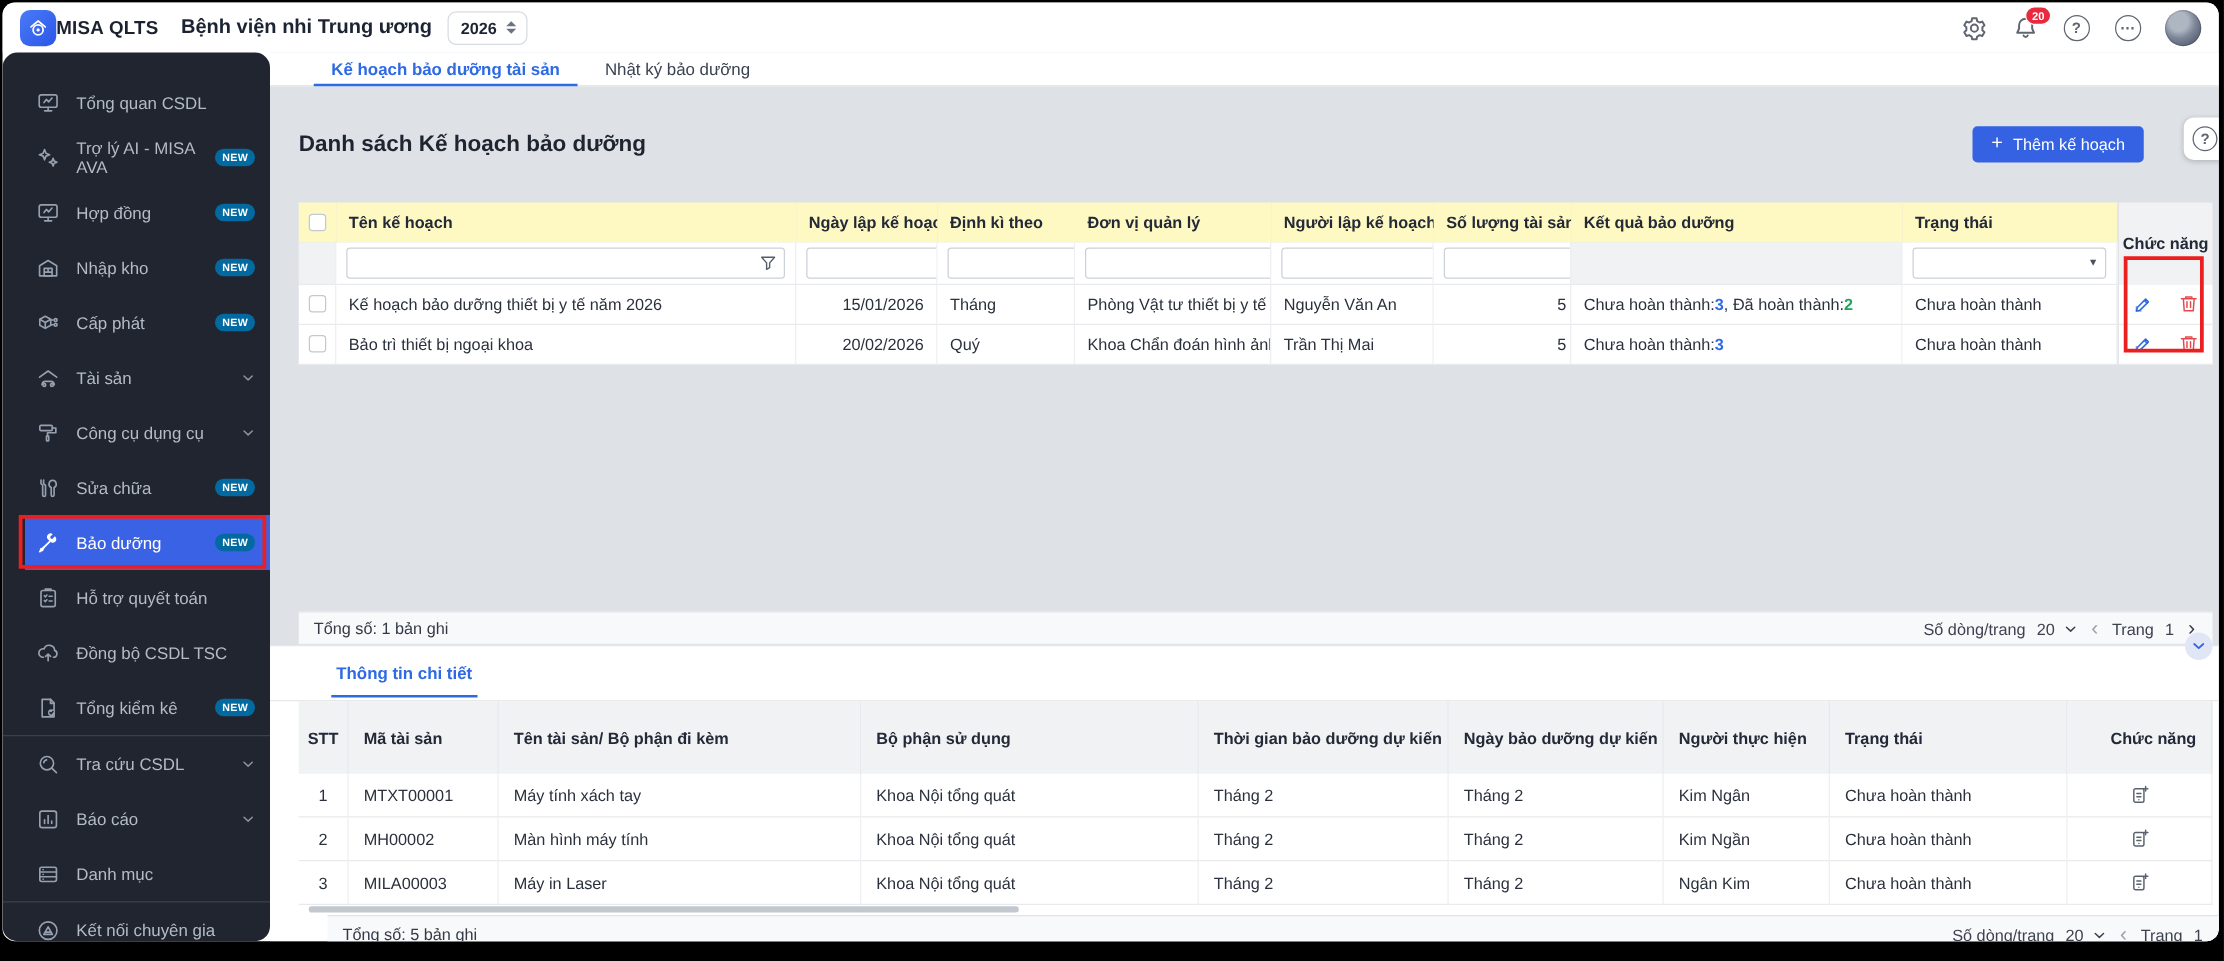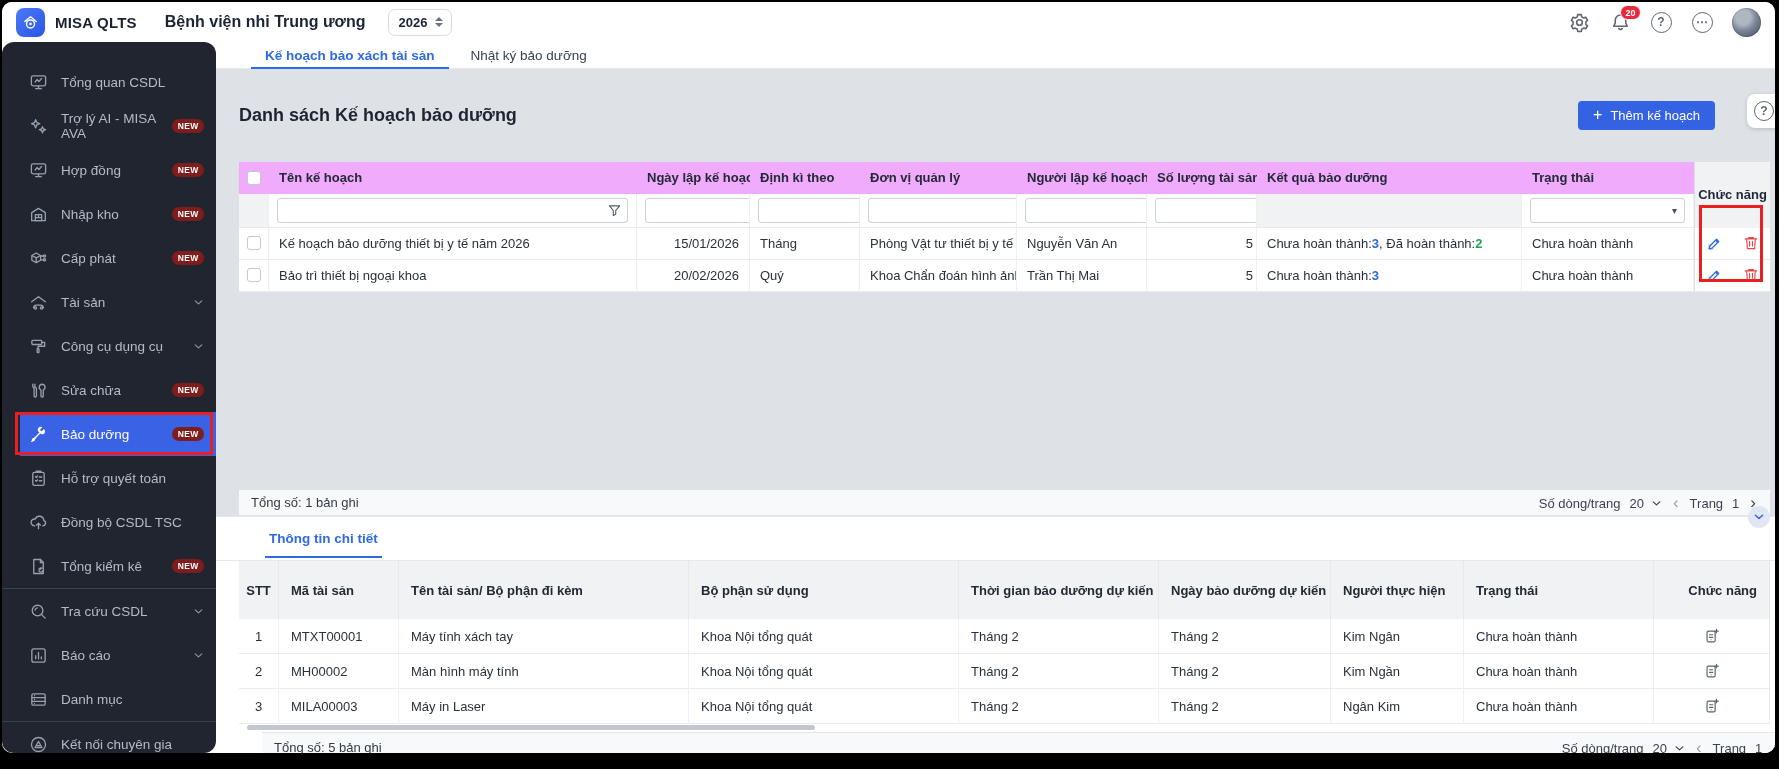--- a/index.html
+++ b/index.html
@@ -1,20 +1,20 @@
 <!DOCTYPE html>
 <html><head>
 <meta charset="utf-8">
 <style>
   * { box-sizing: border-box; margin: 0; padding: 0; }
   html,body { width:1779px; height:769px; background:#000; font-family:"Liberation Sans",sans-serif; overflow:hidden; }
   .frame { position:absolute; top:2px; left:2px; width:1773px; height:751px; background:#fff; border-radius:10px; overflow:hidden; }
 
   
-  .topbar { height:40px; background:#fff; display:flex; align-items:center; padding:0 14px; gap:10px; }
+  .topbar { height:40px; background:#fff; display:flex; align-items:center; padding:0 14px; }
   .logo { width:29px; height:29px; border-radius:8px; background:linear-gradient(135deg,#4a7bf7,#2b55e8); display:grid; place-items:center; flex:0 0 auto; }
   .product { font-size:15px; font-weight:800; color:#1b2130; letter-spacing:.2px; margin-right:18px; }
   .org { font-size:16px; font-weight:700; color:#1c2433; }
   .yearbox { margin-left:12px; height:27px; min-width:62px; border:1px solid #d7dbe2; border-radius:7px; display:flex; align-items:center; gap:8px; padding:0 8px 0 10px; cursor:pointer; }
   .yearbox .yr { font-size:13px; font-weight:700; color:#1c2433; }
   .spin { display:flex; flex-direction:column; gap:2px; }
   .spin i { width:0; height:0; border-left:4px solid transparent; border-right:4px solid transparent; }
   .spin .up { border-bottom:4px solid #6b7280; }
   .spin .dn { border-top:4px solid #6b7280; }
   .tb-right { margin-left:auto; display:flex; align-items:center; gap:19px; }
@@ -22,42 +22,42 @@
   .circle-glyph { width:21px; height:21px; border:1.7px solid #5f6671; border-radius:50%; display:grid; place-items:center; font-size:12px; font-weight:700; color:#5f6671; line-height:1; }
   .nbadge { position:absolute; top:-6px; left:11px; background:#e8293e; color:#fff; font-size:9px; font-weight:700; border-radius:8px; padding:1.5px 4.5px; border:1.5px solid #fff; }
   .avatar { width:29px; height:29px; border-radius:50%; background:radial-gradient(circle at 38% 32%, #aeb6c2 0 28%, #7d8698 50%, #454d60 95%); cursor:pointer; box-shadow:inset 0 0 0 1px rgba(0,0,0,.12); }
 
   
   .shell { display:flex; height:711px; }
   .sidebar { width:214px; background:#20252f; flex:0 0 auto; padding-top:18px; overflow:hidden;border-radius:12px; }
   .s-item { height:44px; display:flex; align-items:center; gap:13px; padding-left:26px; padding-right:12px; color:#b4bbc7; font-size:13.5px; cursor:pointer; position:relative; }
   .s-item .s-ic { width:20px; height:20px; display:grid; place-items:center; flex:0 0 auto; }
   .s-item.active { color:#fff; background:linear-gradient(to right, transparent 18px, #3a62e4 18px); }
-  .badge { margin-left:auto; background:#7f1d1d; color:#fff; font-size:8.5px; font-weight:700; letter-spacing:.3px; border-radius:8px; padding:2.5px 5.5px; line-height:1; }
+  .badge { margin-left:auto; background:#0369a1; color:#fff; font-size:8.5px; font-weight:700; letter-spacing:.3px; border-radius:8px; padding:2.5px 5.5px; line-height:1; }
   .s-chev { margin-left:auto; display:grid; place-items:center; }
   .s-div { height:1px; background:#3a414e; margin:0; }
 
   
   .content { position:relative; width:1559px; background:#dee1e6; display:flex; flex-direction:column; }
   .tabs-row { height:28px; background:#fff; border-bottom:1px solid #e7e8ea; display:flex; align-items:stretch; padding-left:35px; gap:8px; }
   .tab { display:flex; align-items:center; padding:0 14px; font-size:13.5px; color:#3a4150; cursor:pointer; position:relative; }
   .tab.active { color:#2e6ae3; font-weight:700; }
   .tab.active::after { content:""; position:absolute; left:0; right:0; bottom:-1px; height:2.5px; background:#2e6ae3; }
 
   .page-head { height:96px; display:flex; align-items:center; padding:0 24px 0 23px; }
   .page-title { font-size:18px; font-weight:700; color:#1f2530; }
   .add-btn { margin-left:auto; margin-right:36px; height:29px; background:#3462e3; color:#fff; border:none; border-radius:4px; font-size:13px; font-family:inherit; display:flex; align-items:center; gap:8px; padding:0 15px; cursor:pointer; }
   .add-btn .plus { font-size:16px; font-weight:400; line-height:1; }
   .help-float { position:absolute; top:52px; right:-8px; width:36px; height:34px; background:#fff; border-radius:8px; box-shadow:0 1px 4px rgba(0,0,0,.18); display:flex; align-items:center; padding-left:7px; z-index:4; cursor:pointer; }
   .help-float .circle-glyph { width:20px; height:20px; }
 
   
   .mt { margin-left:23px; width:1531px; display:grid; grid-template-columns:30px 368px 113px 110px 157px 130px 110px 265px 172px 76px; grid-template-rows:32px 34px 32px 32px; }
   .mt > div { background:#fff; display:flex; align-items:center; font-size:13px; color:#2a303c; padding:0 10px; overflow:hidden; white-space:nowrap; }
-  .mt .h { background:#f0abfc; font-weight:700; color:#232936; }
+  .mt .h { background:#fef9c3; font-weight:700; color:#232936; }
   .mt .f, .mt .r { border-bottom:1px solid #e8eaed; border-right:1px solid #edeff2; }
   .mt .gray { background:#f0f2f4; }
   .mt .c-chk { justify-content:center; padding:0; }
   .mt .fn-head { grid-column:10; grid-row:1 / 3; justify-content:center; border-left:1px solid #dcdfe4; background:#f0f2f4; font-weight:700; color:#232936; }
   .mt .fn-cell { border-left:1px solid #dcdfe4; border-right:none; justify-content:center; gap:16px; padding:0; }
   .mt .num { justify-content:flex-end; padding-right:3px; }
   .mt .datec { justify-content:flex-end; }
   .chkbox { width:14px; height:14px; border:1.5px solid #c2c9d2; border-radius:3px; background:#fff; cursor:pointer; flex:0 0 auto; }
   .fbox { flex:1; display:flex; align-items:center; margin:0; border:1px solid #cbd1d9; border-radius:3px; height:25px; background:#fff; padding:0 5px 0 6px; gap:4px; }
   .fbox input { flex:1; min-width:0; border:0; outline:0; font-size:12px; background:transparent; }
@@ -331,21 +331,21 @@
               <circle cx="10" cy="10" r="7.4"></circle>
               <path d="M6.4 13.2l3.6-6.4 3.6 6.4zM8.3 11.3h3.4"></path>
             </svg>
           </span>
         <span>Kết nối chuyên gia</span>
       </div>
     </aside>
 
     <main class="content">
       <div class="tabs-row">
-        <div class="tab active">Kế hoạch bảo xách tài sản</div>
+        <div class="tab active">Kế hoạch bảo dưỡng tài sản</div>
         <div class="tab">Nhật ký bảo dưỡng</div>
       </div>
 
       <div class="page-head">
         <span class="page-title">Danh sách Kế hoạch bảo dưỡng</span>
         <button class="add-btn">
           <span class="plus">+</span>
           <span>Thêm kế hoạch</span>
         </button>
       </div>

